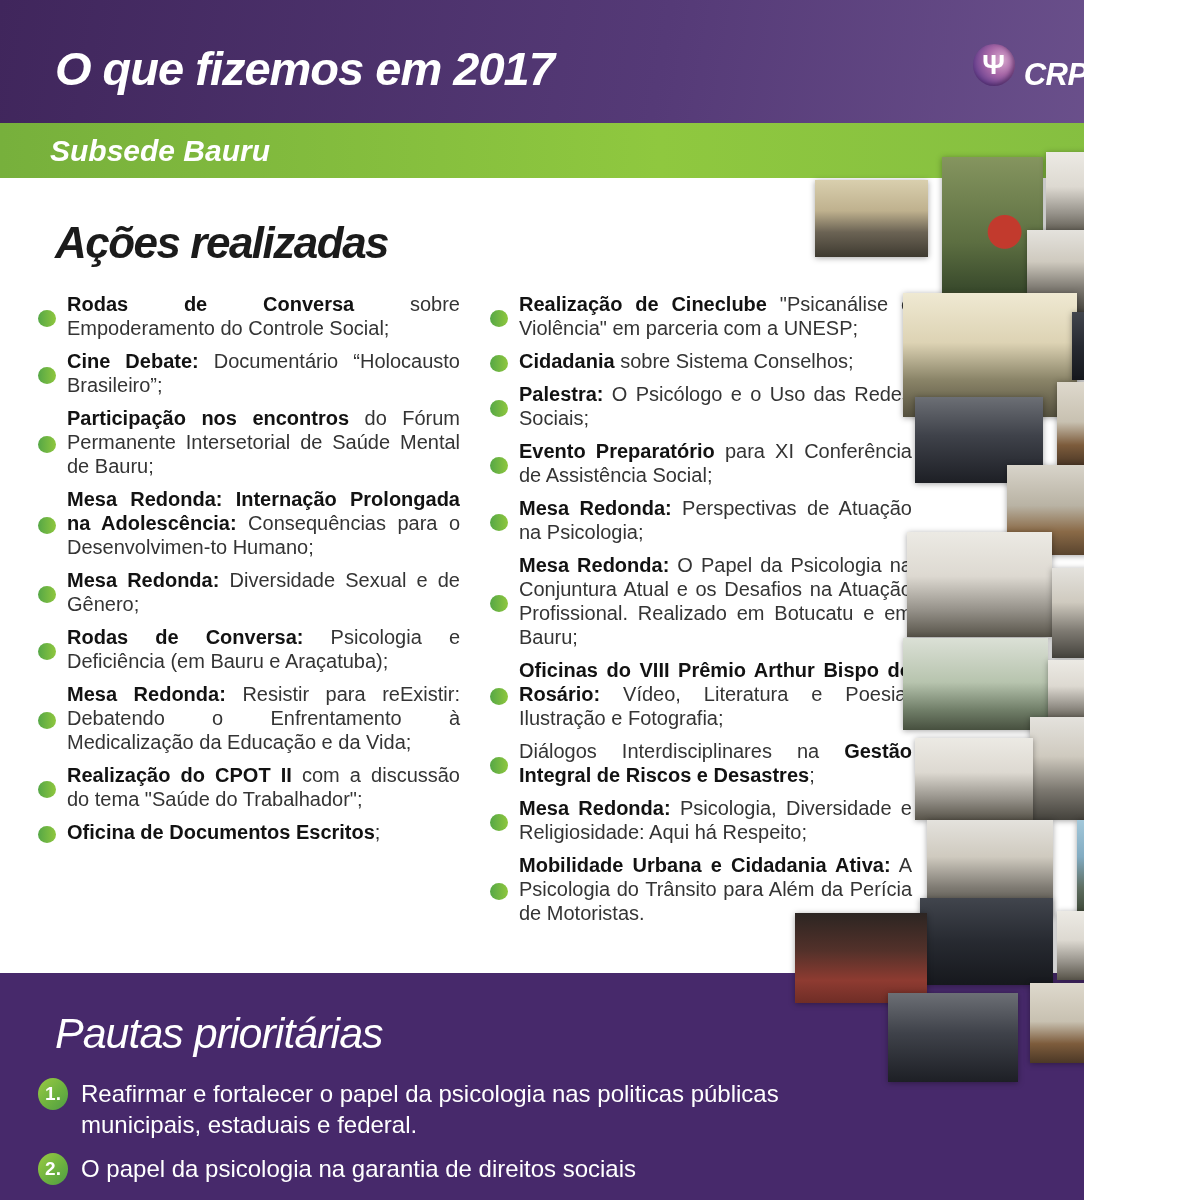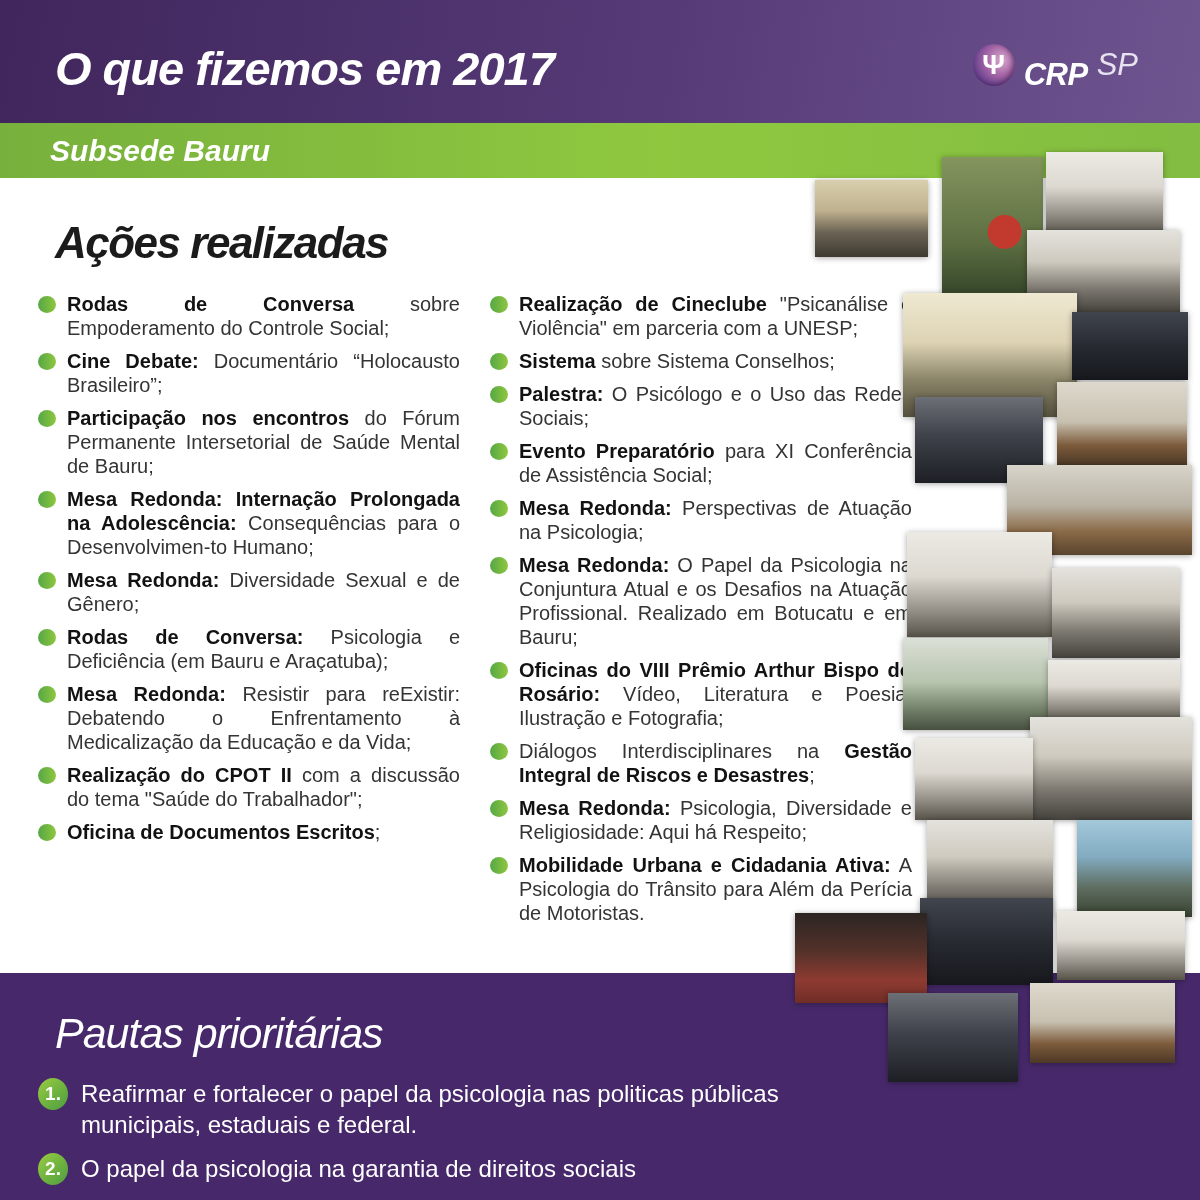--- a/index.html
+++ b/index.html
@@ -1,16 +1,16 @@
 <!DOCTYPE html>
 <html><head>
 <meta charset="utf-8">
 <style>
   html,body{margin:0;padding:0;background:#ffffff;}
-  .page{position:relative;width:1200px;height:1200px;overflow:hidden;background:#ffffff;
+  .page{position:relative;width:1084px;height:1200px;overflow:hidden;background:#ffffff;
         font-family:"Liberation Sans", sans-serif;}
 
   
   .header{position:absolute;top:0;left:0;width:1200px;height:123px;
           background:linear-gradient(100deg,#40265c 0%,#553a77 55%,#6f5590 100%);
           display:flex;align-items:center;justify-content:space-between;
           padding:0 62px 0 55px;box-sizing:border-box;z-index:1;}
   .page-title{color:#ffffff;font-size:47px;font-weight:bold;font-style:italic;
               letter-spacing:-1px;padding-top:14px;}
   .logo{display:flex;align-items:center;gap:9px;padding-top:6px;}
@@ -28,21 +28,21 @@
           background:linear-gradient(90deg,#77b03c 0%,#8fc83f 55%,#83bd41 100%);
           display:flex;align-items:center;padding-left:50px;box-sizing:border-box;z-index:1;}
   .banner-label{color:#ffffff;font-size:30px;font-weight:bold;font-style:italic;}
 
   
   .main{position:absolute;top:192px;left:0;width:920px;z-index:2;}
   .actions-heading{margin:26px 0 24px 55px;font-size:44px;font-style:italic;font-weight:bold;
                    color:#1b1b1b;letter-spacing:-1.5px;}
   .columns{display:flex;gap:30px;padding-left:38px;}
   .col{width:422px;flex:0 0 auto;}
-  .item{display:flex;gap:11px;margin-bottom:9px;align-items:flex-start;}
+  .item{display:flex;gap:11px;margin-bottom:9px;align-items:center;}
   .dot{flex:0 0 auto;width:18px;height:17px;border-radius:50%;margin-top:4px;
        background:linear-gradient(90deg,#55a746 0%,#8fc73e 100%);}
   .item p{margin:0;font-size:20px;line-height:24px;color:#343434;text-align:justify;}
   .item p b{color:#121212;}
 
   
   .collage{position:absolute;top:0;left:0;width:1200px;height:1200px;z-index:6;pointer-events:none;}
   .photo{position:absolute;box-shadow:0 1px 6px rgba(0,0,0,.35);}
   .ph-beige {background:linear-gradient(180deg,#d9cfae 0%,#bfb18e 40%,#6b6354 68%,#3e3a30 100%);}
   .ph-trees {background:radial-gradient(circle at 62% 48%,#c23a2d 0%,#c23a2d 16%,rgba(0,0,0,0) 17%),
@@ -133,21 +133,21 @@
             <p><b>Oficina de Documentos Escritos</b>;</p>
           </div>
         </div>
       <div class="col">
           <div class="item">
             <span class="dot"></span>
             <p><b>Realização de Cineclube</b> "Psicanálise e Violência" em parceria com a UNESP;</p>
           </div>
           <div class="item">
             <span class="dot"></span>
-            <p><b>Sistema</b> sobre Sistema Conselhos;</p>
+            <p><b>Cidadania</b> sobre Sistema Conselhos;</p>
           </div>
           <div class="item">
             <span class="dot"></span>
             <p><b>Palestra:</b> O Psicólogo e o Uso das Redes Sociais;</p>
           </div>
           <div class="item">
             <span class="dot"></span>
             <p><b>Evento Preparatório</b> para XI Conferência de Assistência Social;</p>
           </div>
           <div class="item">

